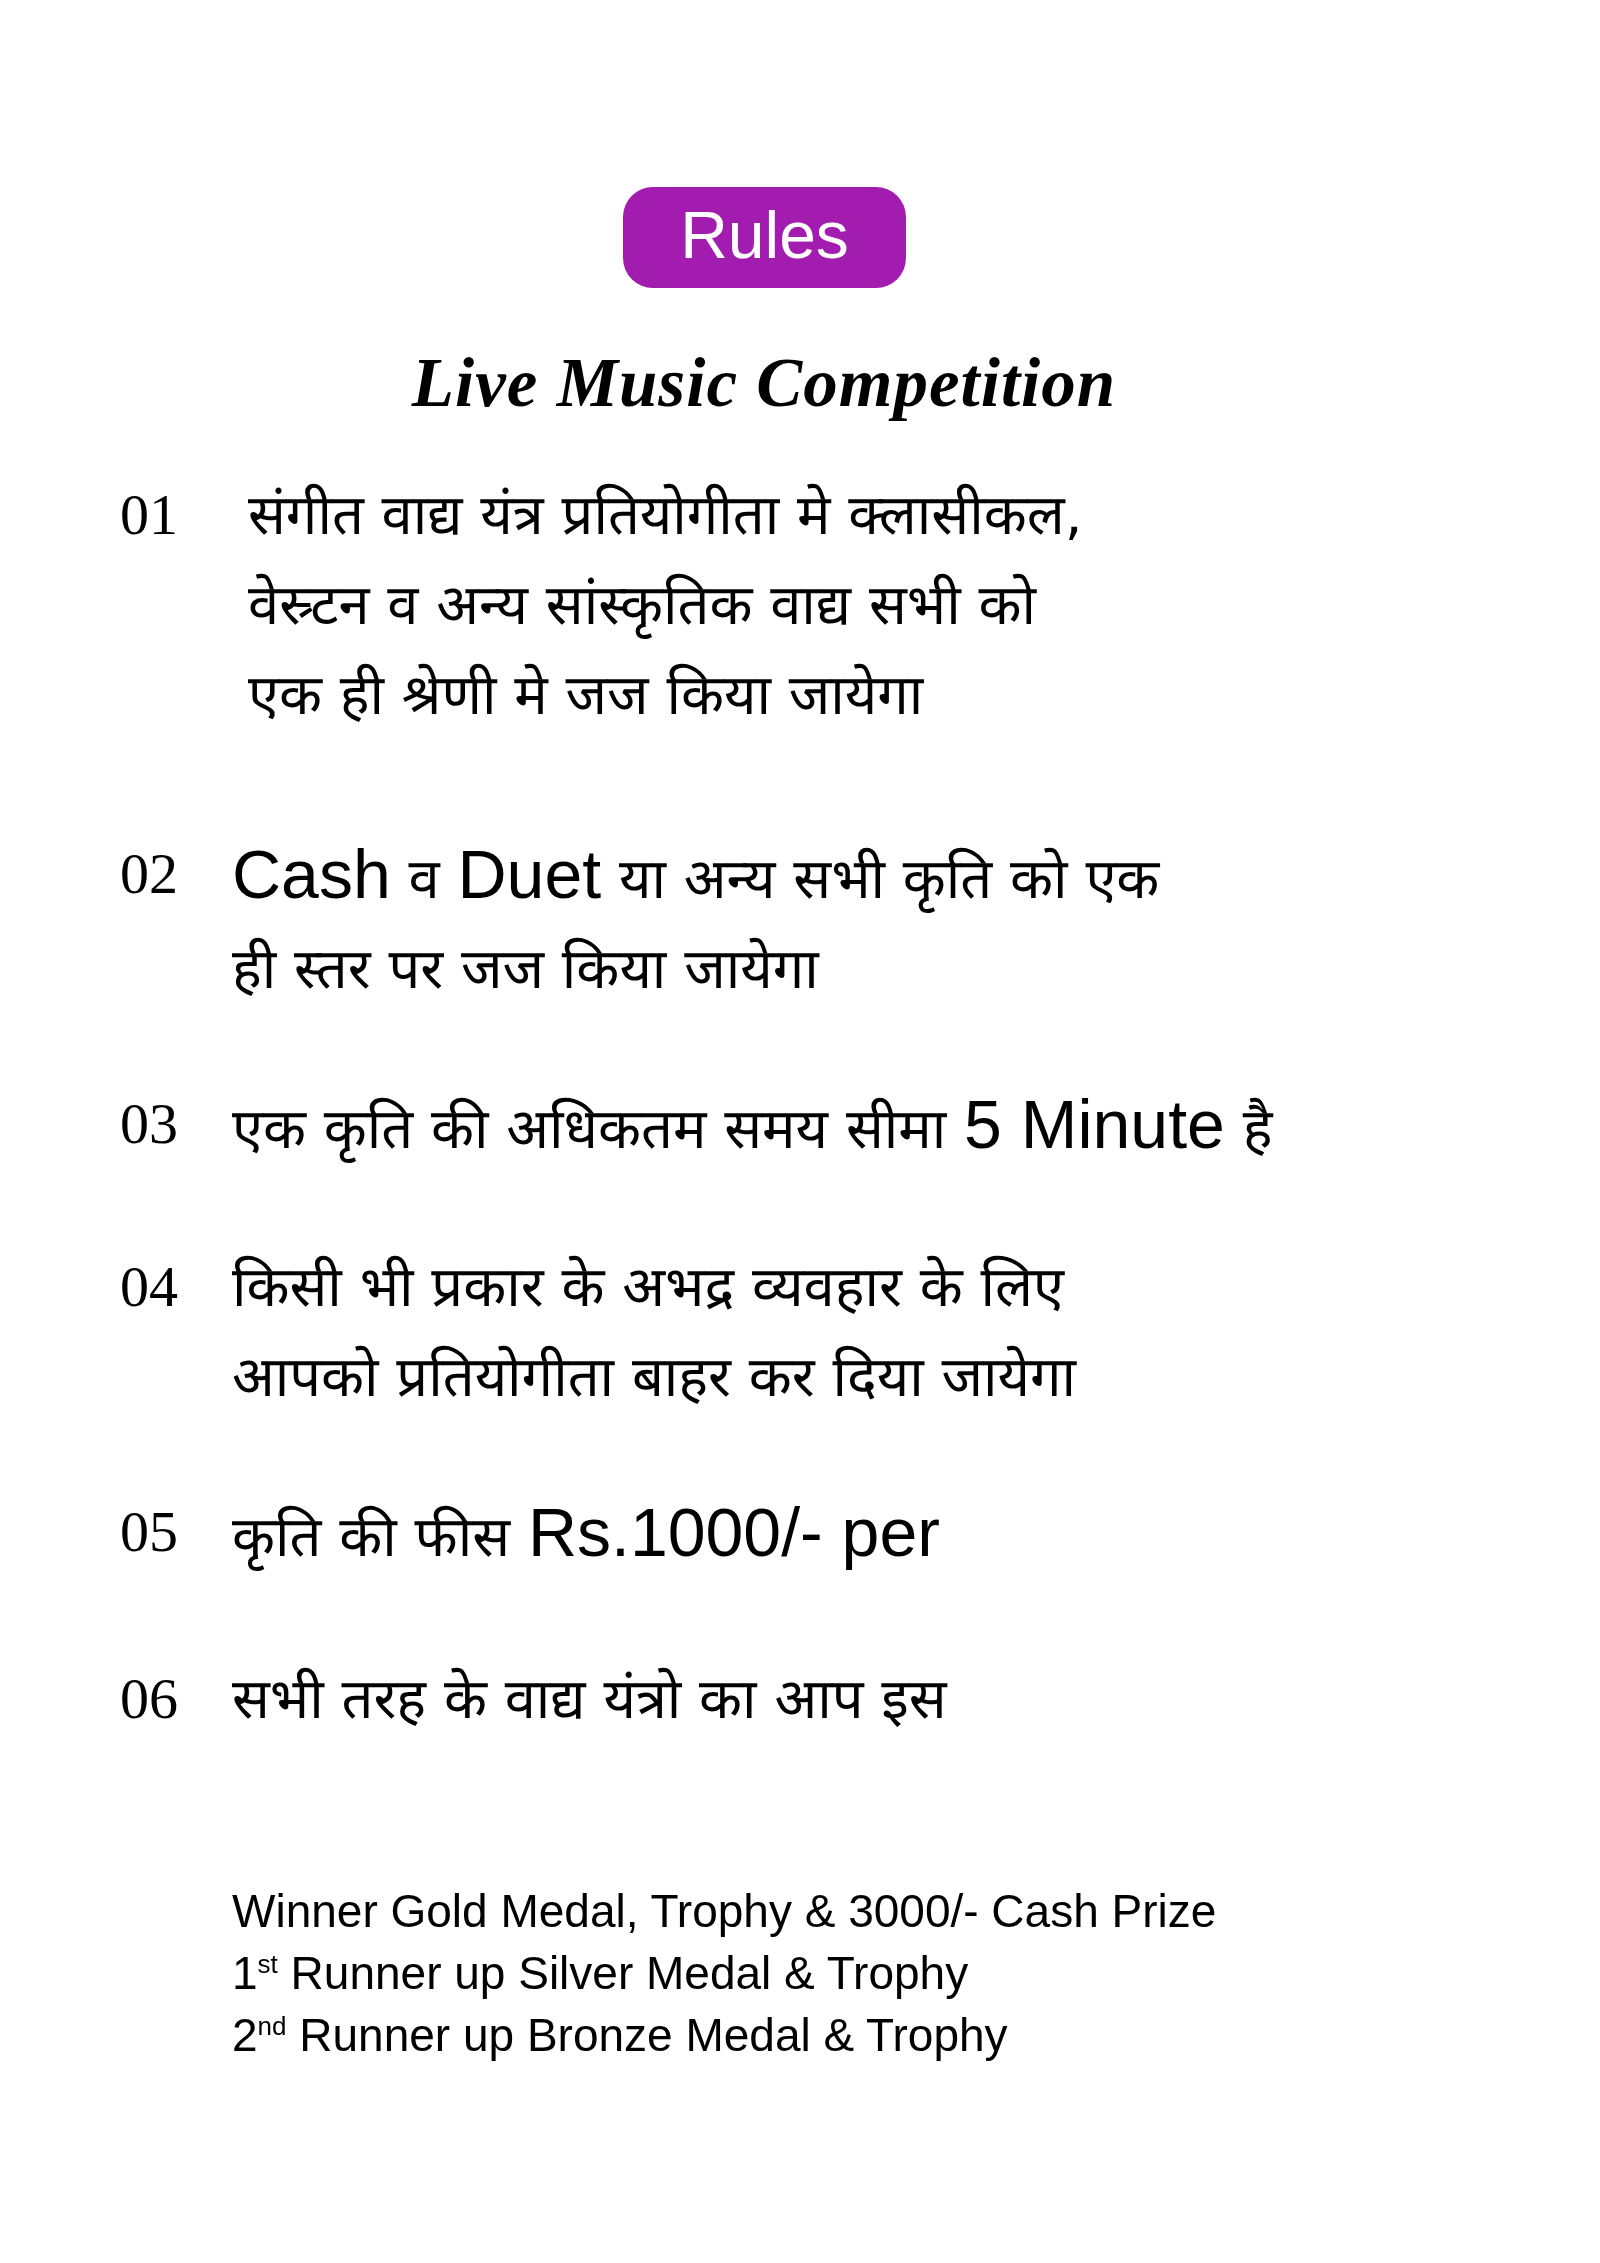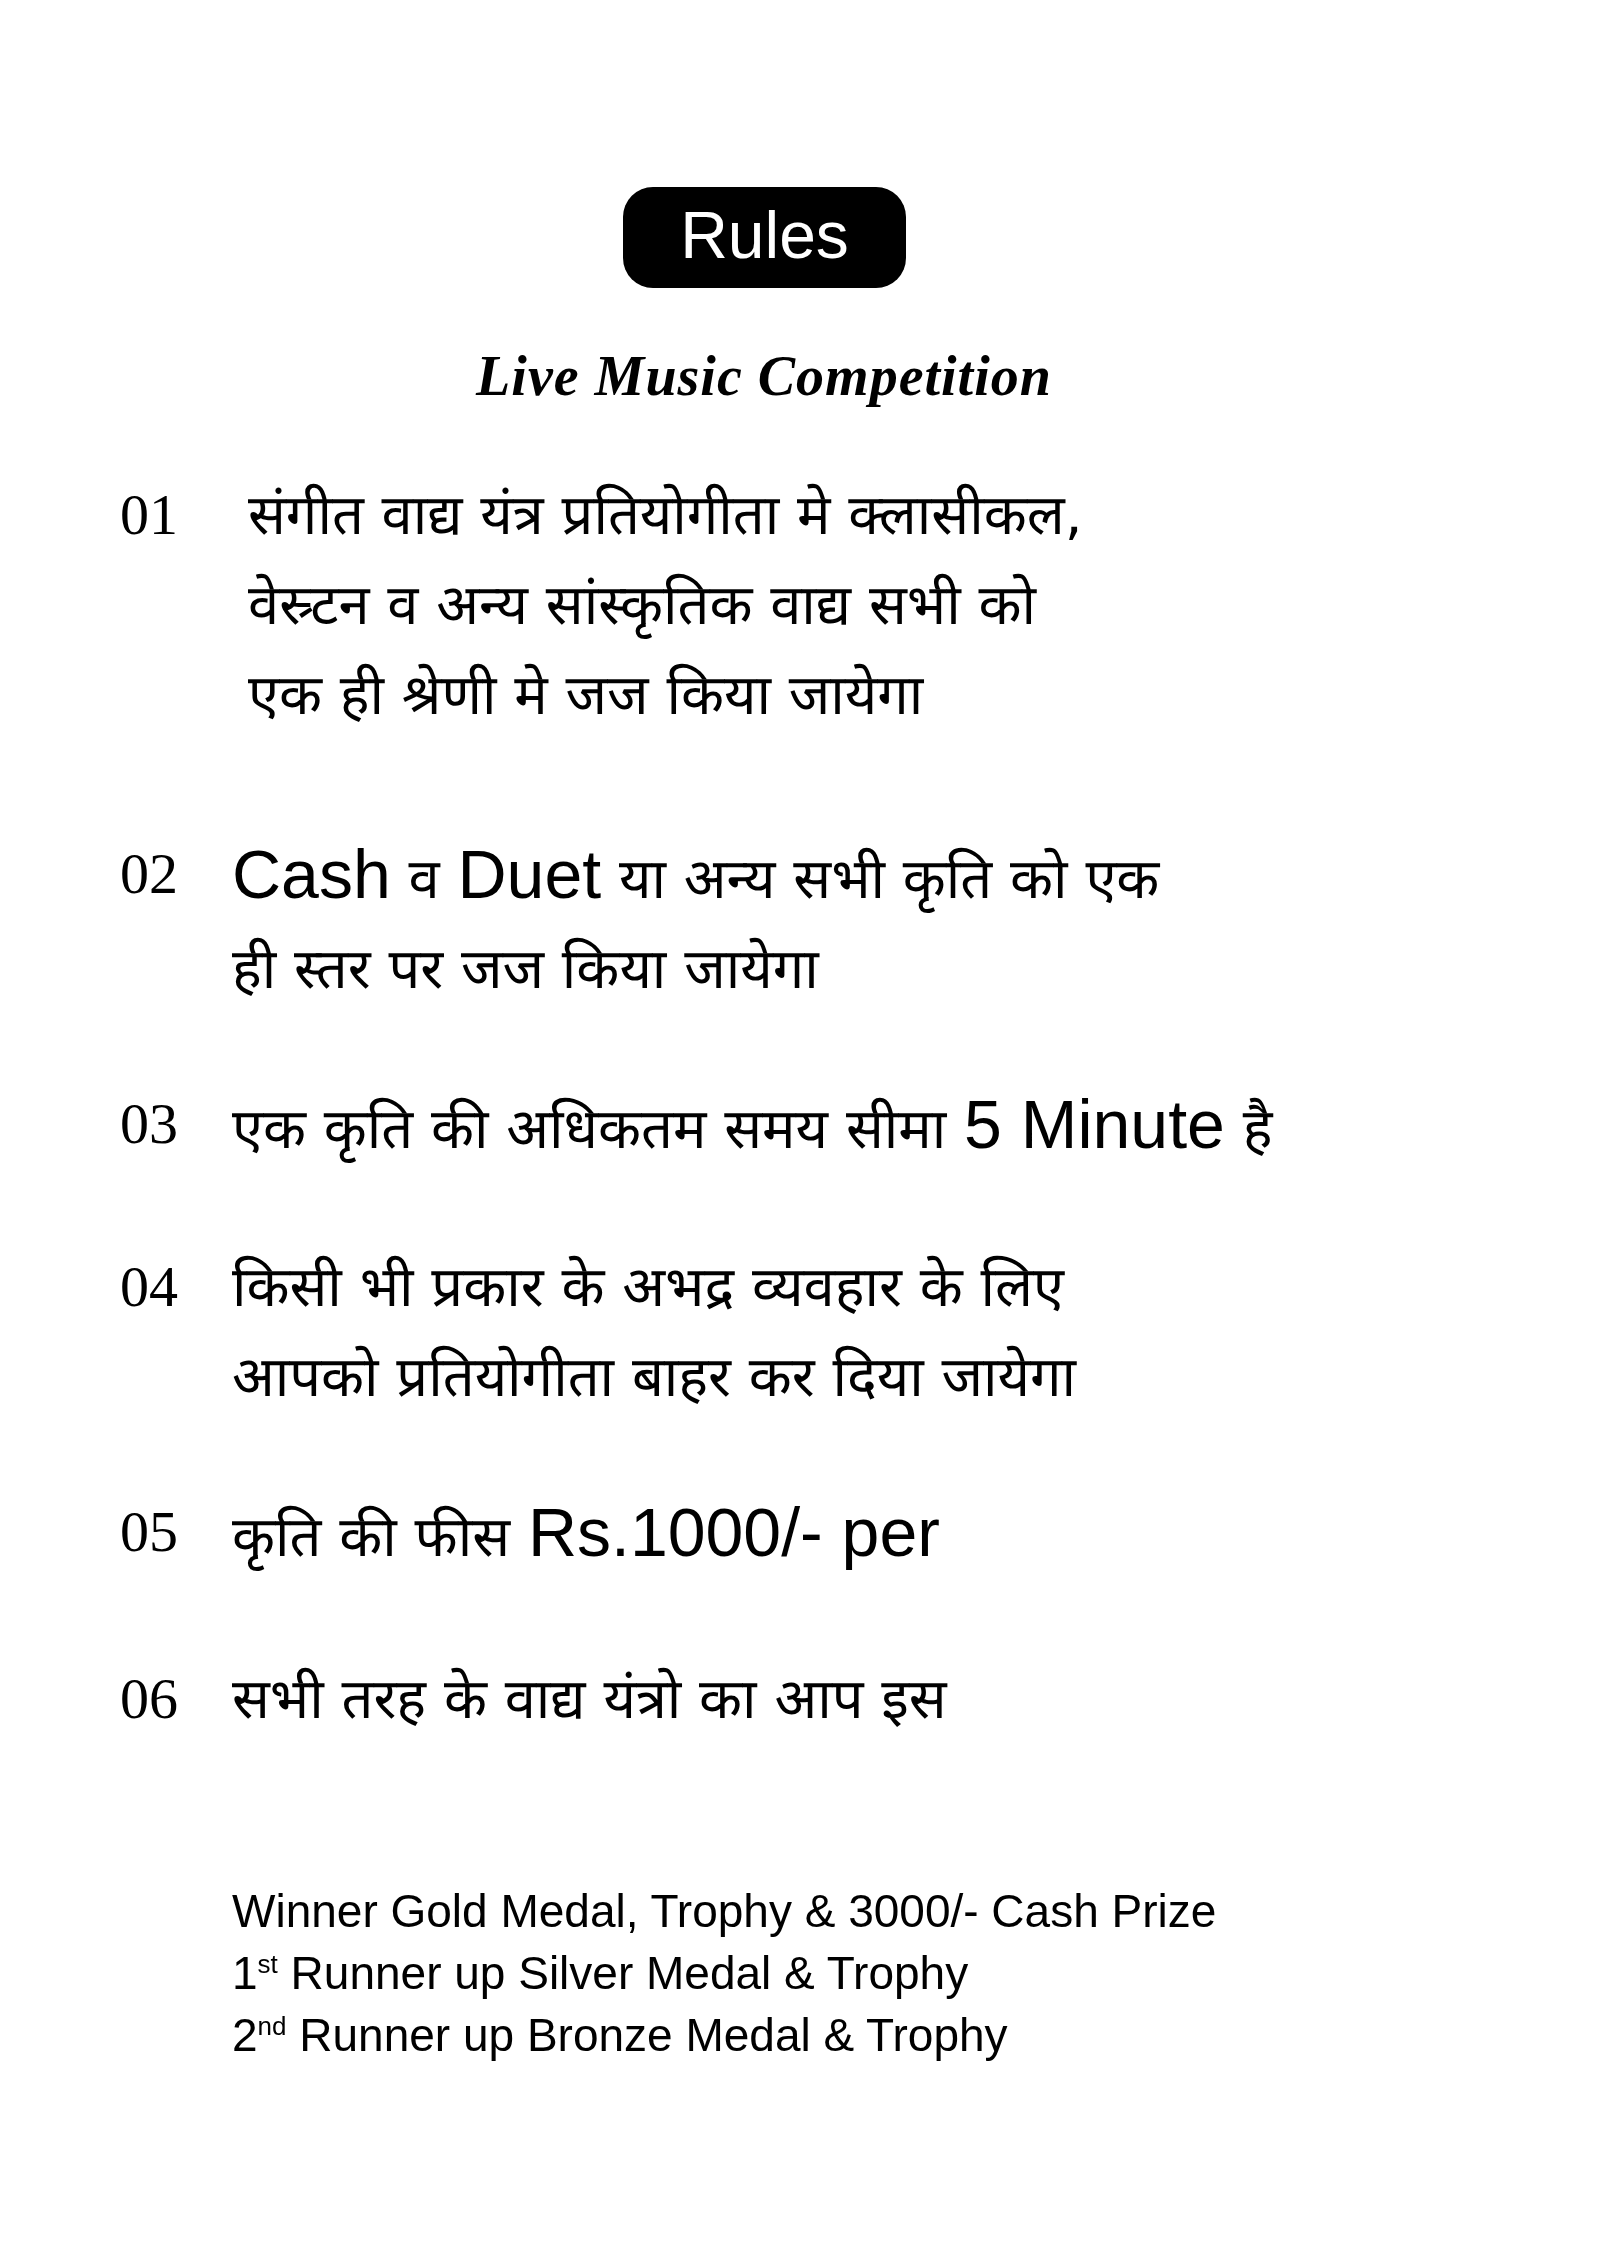--- a/index.html
+++ b/index.html
@@ -15,21 +15,21 @@
     color: #000000;
     overflow: hidden;
     font-family: "DejaVu Sans", sans-serif;
   }
   .rules-badge {
     position: absolute;
     left: 623px;
     top: 187px;
     width: 283px;
     height: 101px;
-    background: #000000;
+    background: #a21caf;
     border-radius: 30px;
     display: flex;
     align-items: center;
     justify-content: center;
   }
   .rules-badge-label {
     color: #ffffff;
     font-family: "Liberation Sans", "DejaVu Sans", sans-serif;
     font-size: 66px;
     line-height: 1;
@@ -37,21 +37,21 @@
   }
   .doc-title {
     position: absolute;
     left: 0;
     top: 346px;
     width: 1528px;
     text-align: center;
     font-family: "Liberation Serif", "DejaVu Serif", serif;
     font-style: italic;
     font-weight: bold;
-    font-size: 56px;
+    font-size: 69px;
     line-height: 1.1;
     letter-spacing: 1px;
   }
   .rule {
     position: absolute;
     left: 120px;
     display: flex;
     align-items: flex-start;
   }
   .rule-number {

